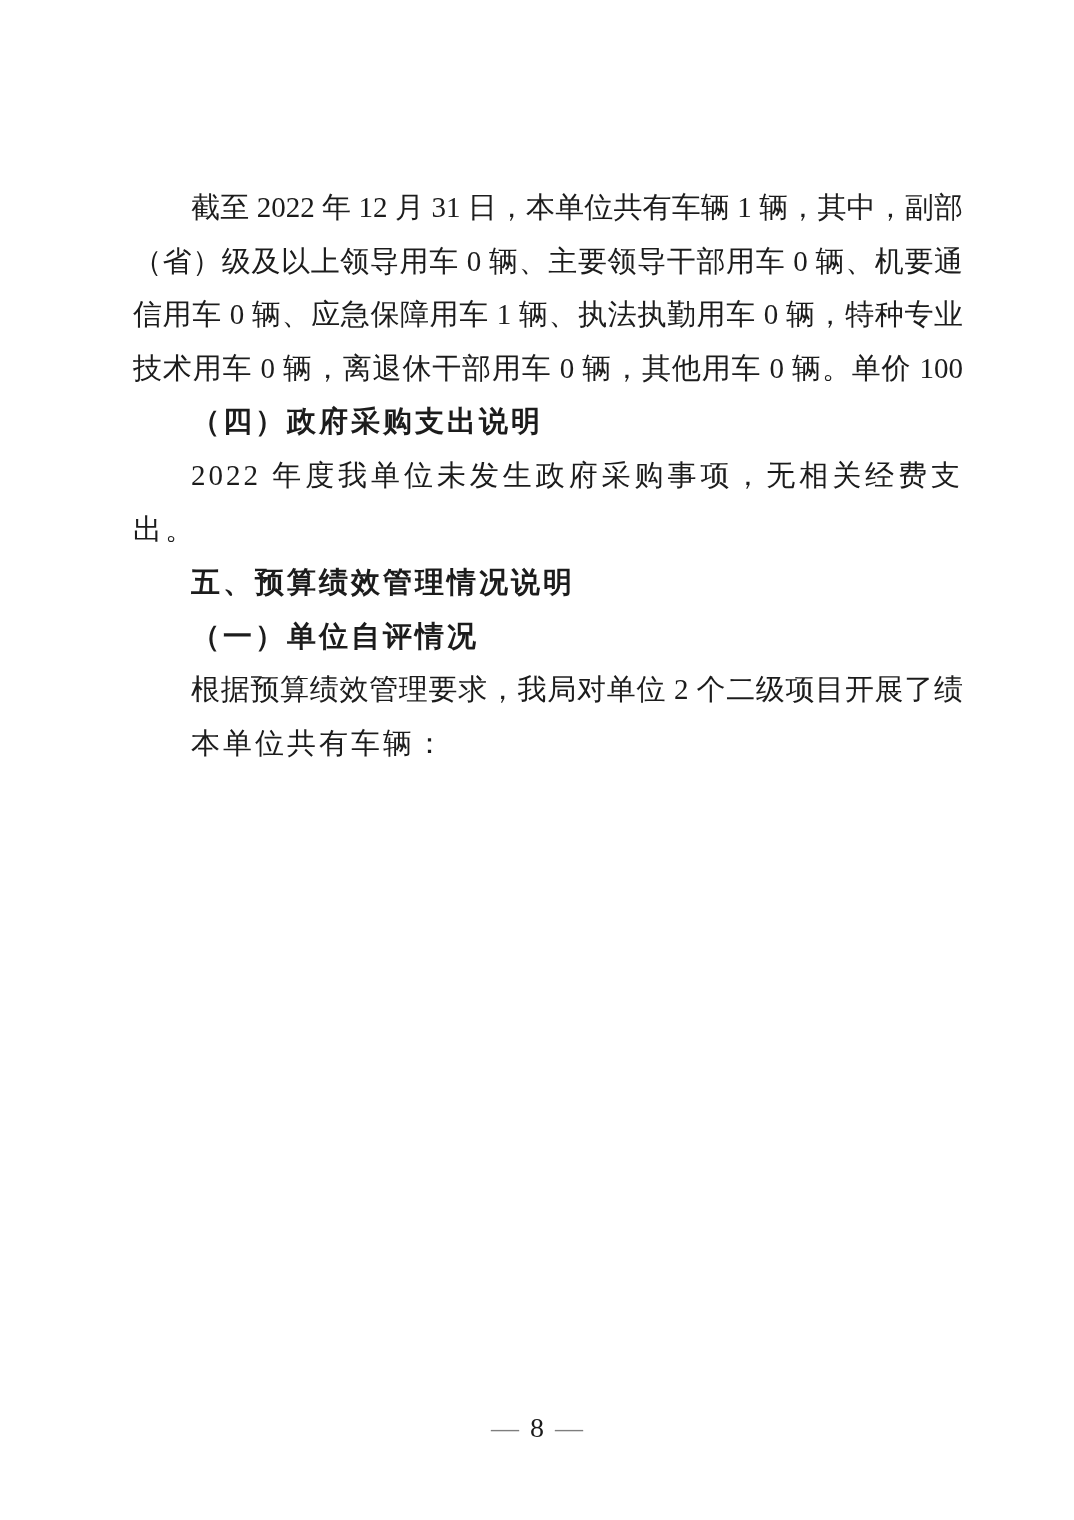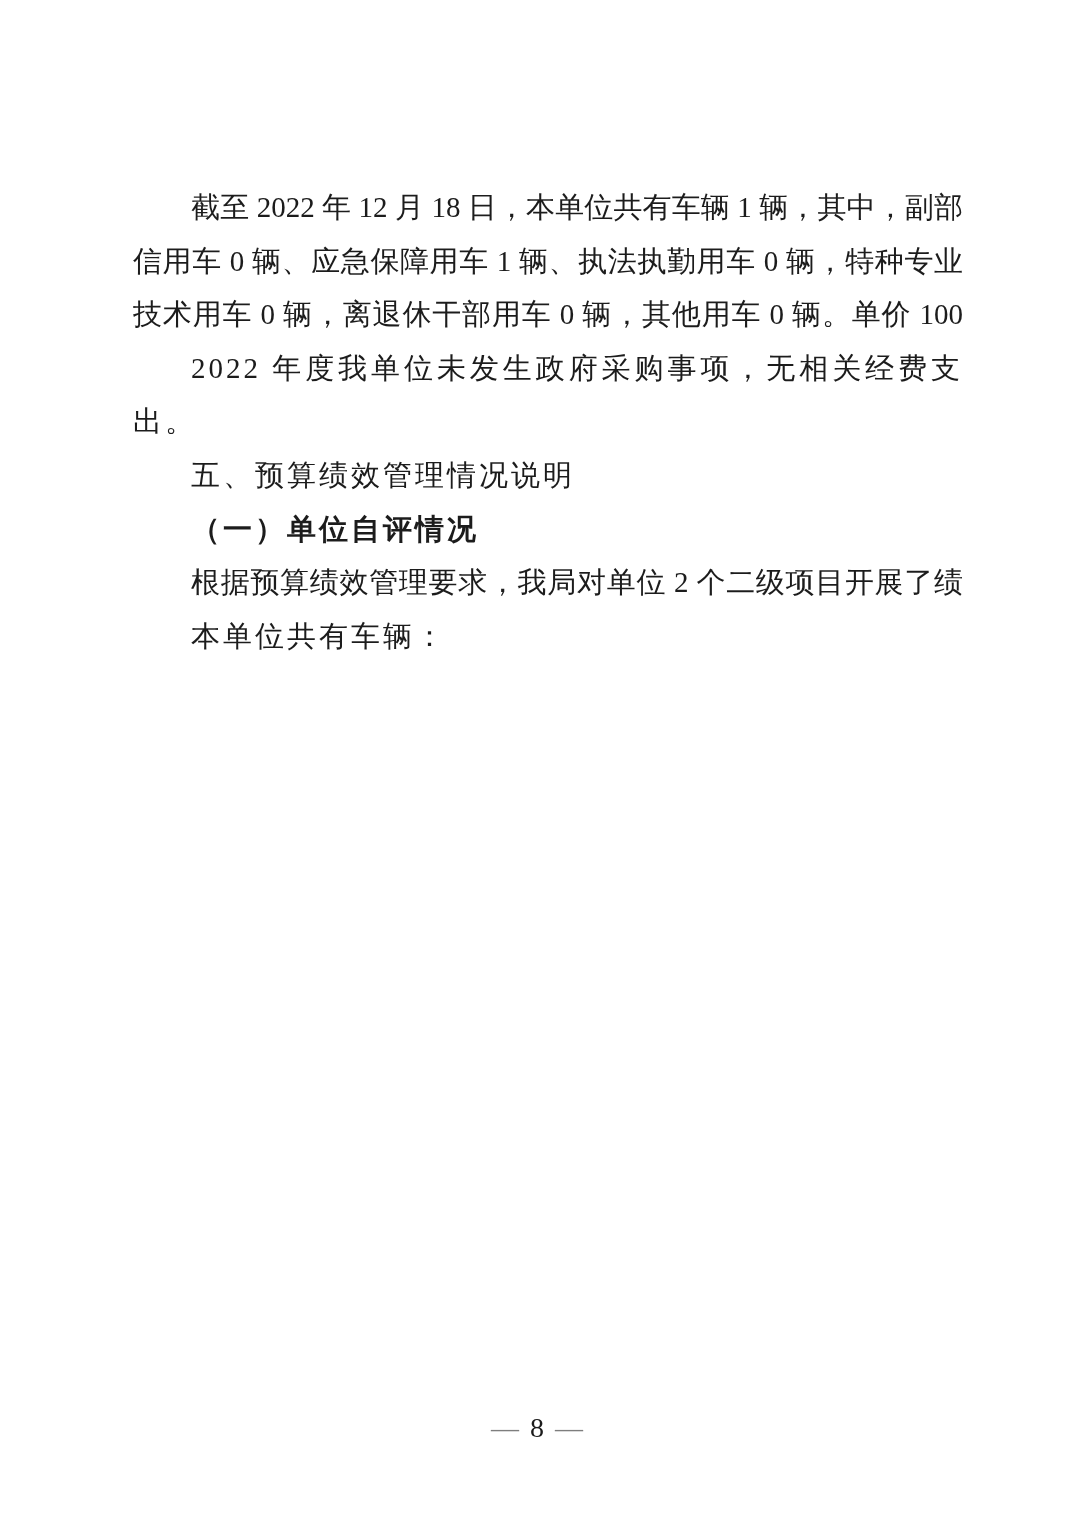--- a/index.html
+++ b/index.html
@@ -37,21 +37,21 @@
     text-indent: 58px;
   }
   .h-kai {
     font-weight: bold;
     letter-spacing: 3px;
     text-align: left;
     text-align-last: left;
   }
   .h-hei {
     font-family: "Liberation Sans", "DejaVu Sans", sans-serif;
-    font-weight: normal;
+    font-weight: bold;
     letter-spacing: 1px;
     text-align: center;
     text-align-last: left;
   }
   .footer {
     position: absolute;
     top: 1408px;
     left: 0;
     width: 100%;
     text-align: center;
@@ -68,24 +68,26 @@
     color: #1c1c1c;
   }
 </style>
 </head>
 <body>
 
 <div class="page">
 
   <div class="doc">
 
-    <div class="ln indent">截至 2022 年 12 月 18 日，本单位共有车辆 1 辆，其中，副部</div>
+    <div class="ln indent">截至 2022 年 12 月 31 日，本单位共有车辆 1 辆，其中，副部</div>
+    <div class="ln">（省）级及以上领导用车 0 辆、主要领导干部用车 0 辆、机要通</div>
     <div class="ln">信用车 0 辆、应急保障用车 1 辆、执法执勤用车 0 辆，特种专业</div>
     <div class="ln">技术用车 0 辆，离退休干部用车 0 辆，其他用车 0 辆。单价 100</div>
 
+    <div class="ln last h-kai indent">（四）政府采购支出说明</div>
 
     <div class="ln last indent">2022 年度我单位未发生政府采购事项，无相关经费支出。</div>
 
     <div class="ln last h-hei indent">五、预算绩效管理情况说明</div>
 
     <div class="ln last h-kai indent">（一）单位自评情况</div>
 
     <div class="ln indent">根据预算绩效管理要求，我局对单位 2 个二级项目开展了绩</div>
 
     <div class="ln last indent">本单位共有车辆：</div>

